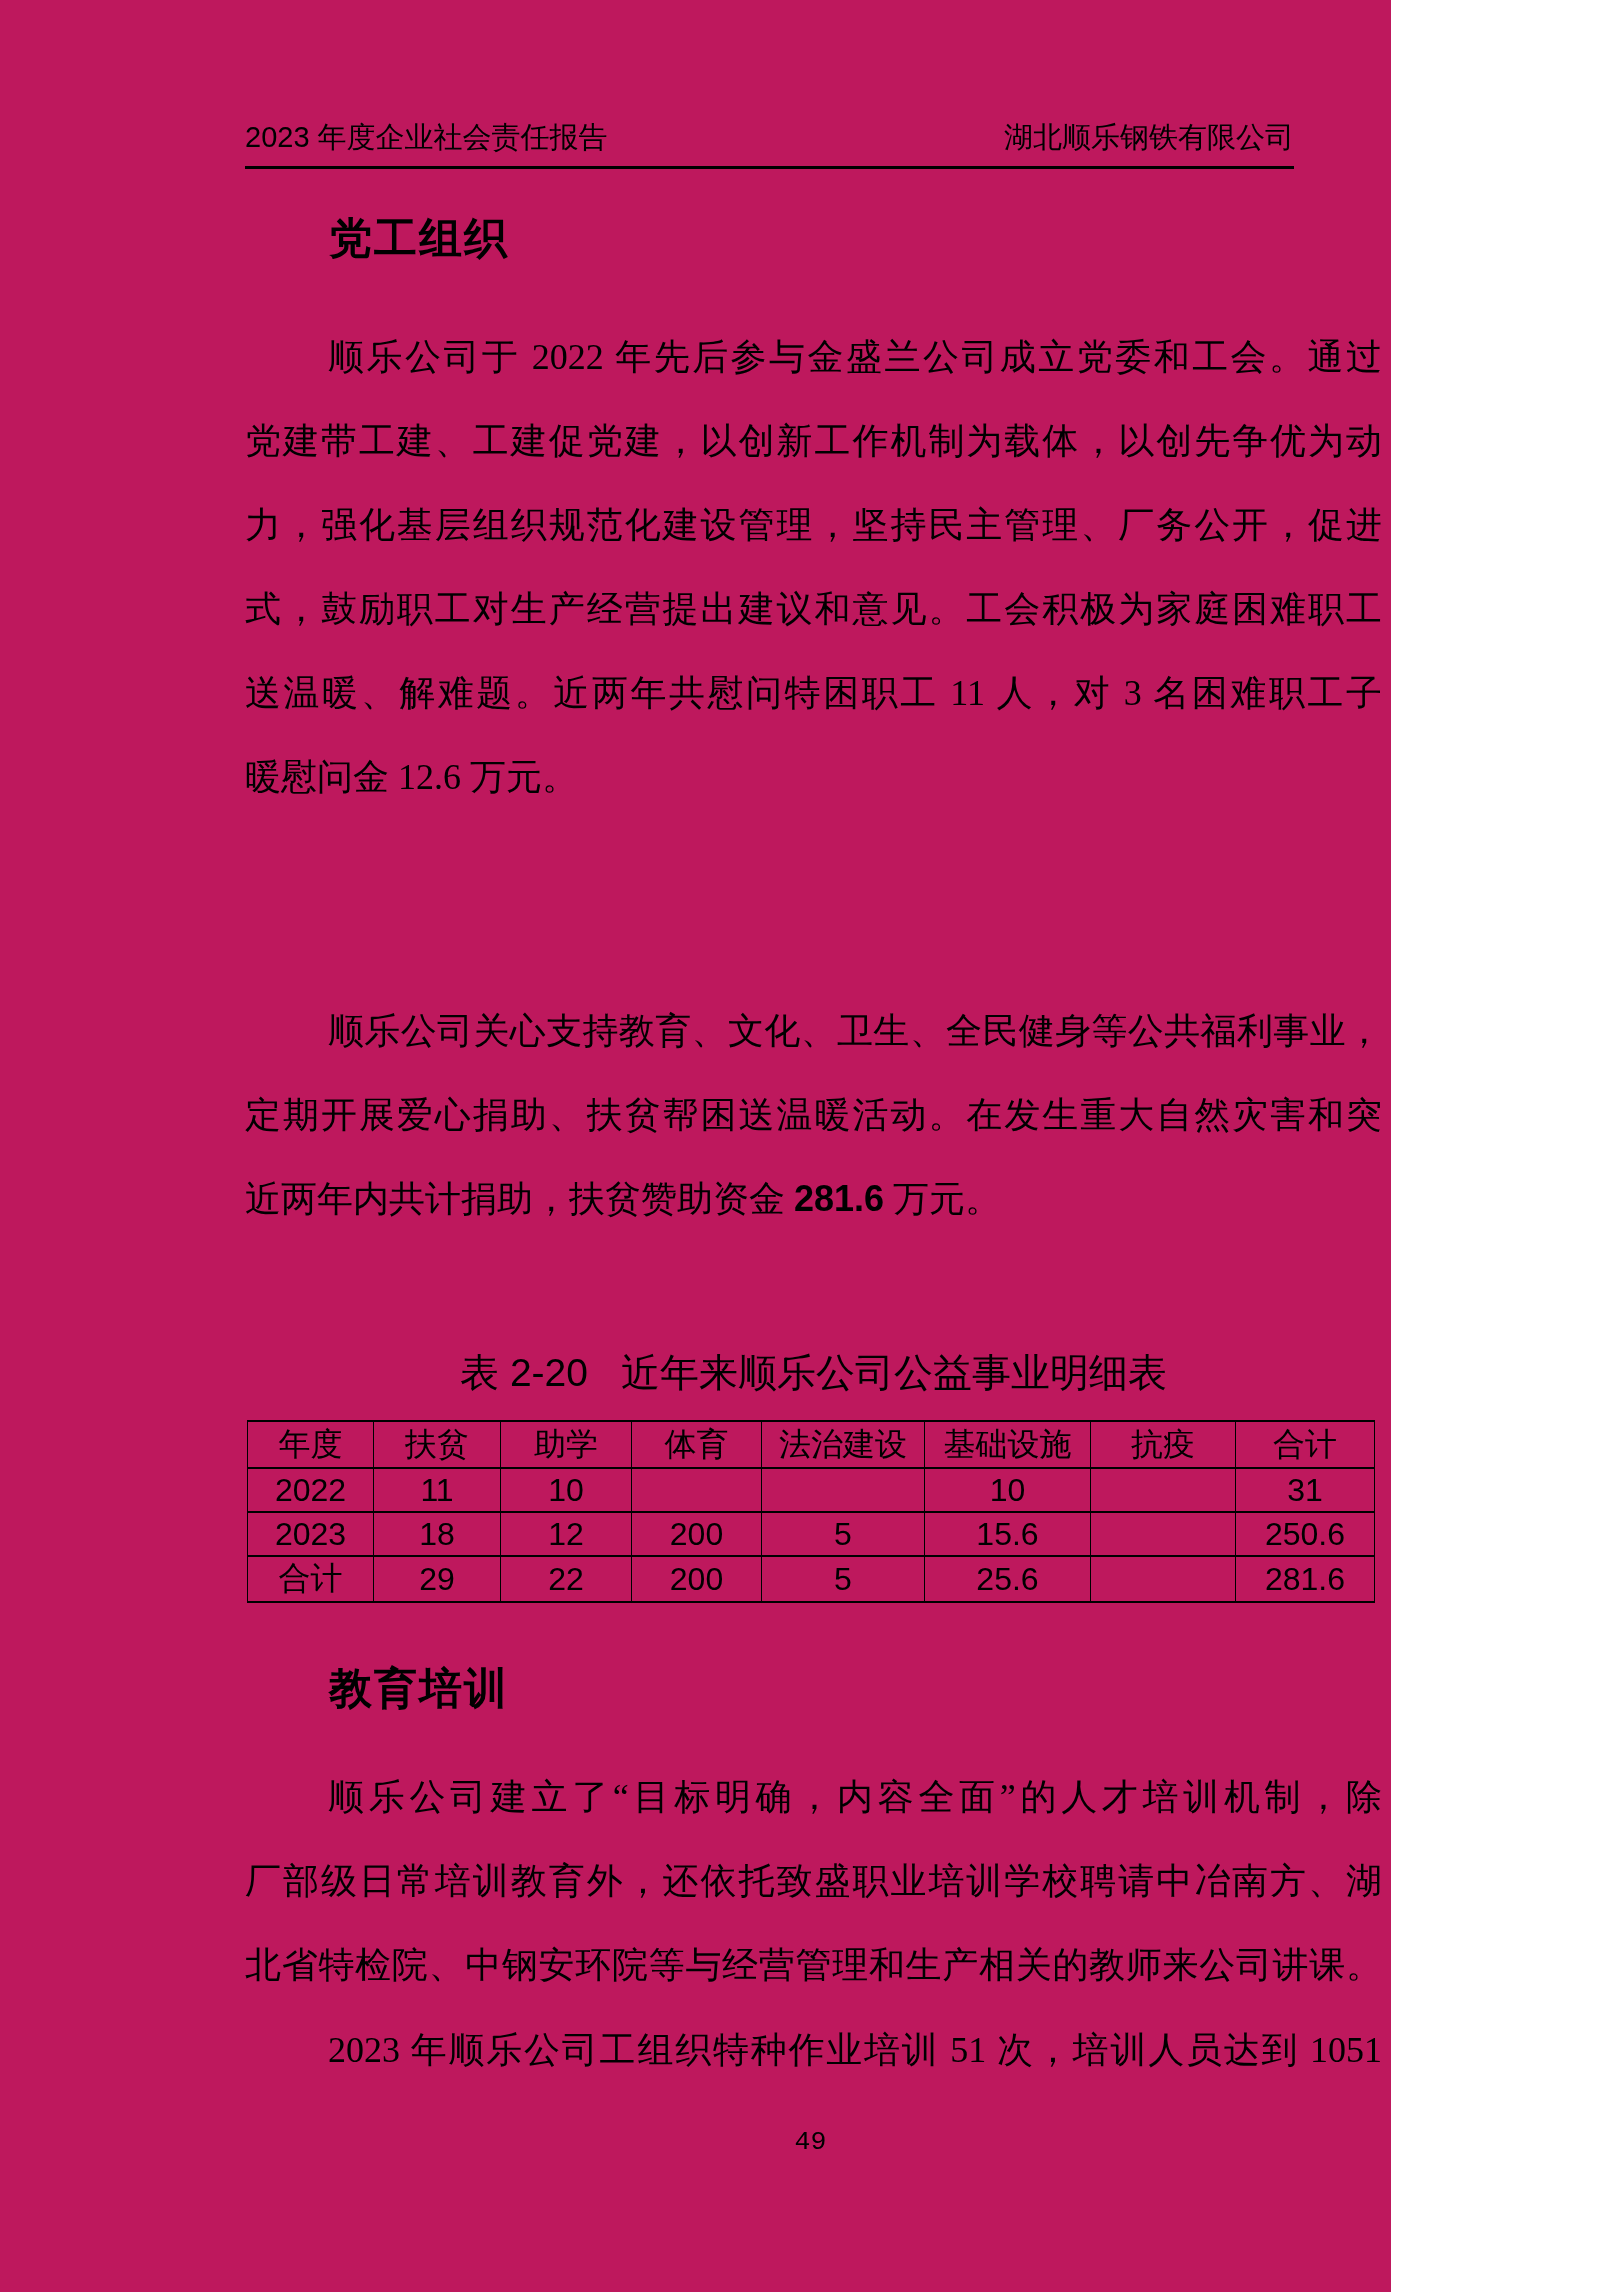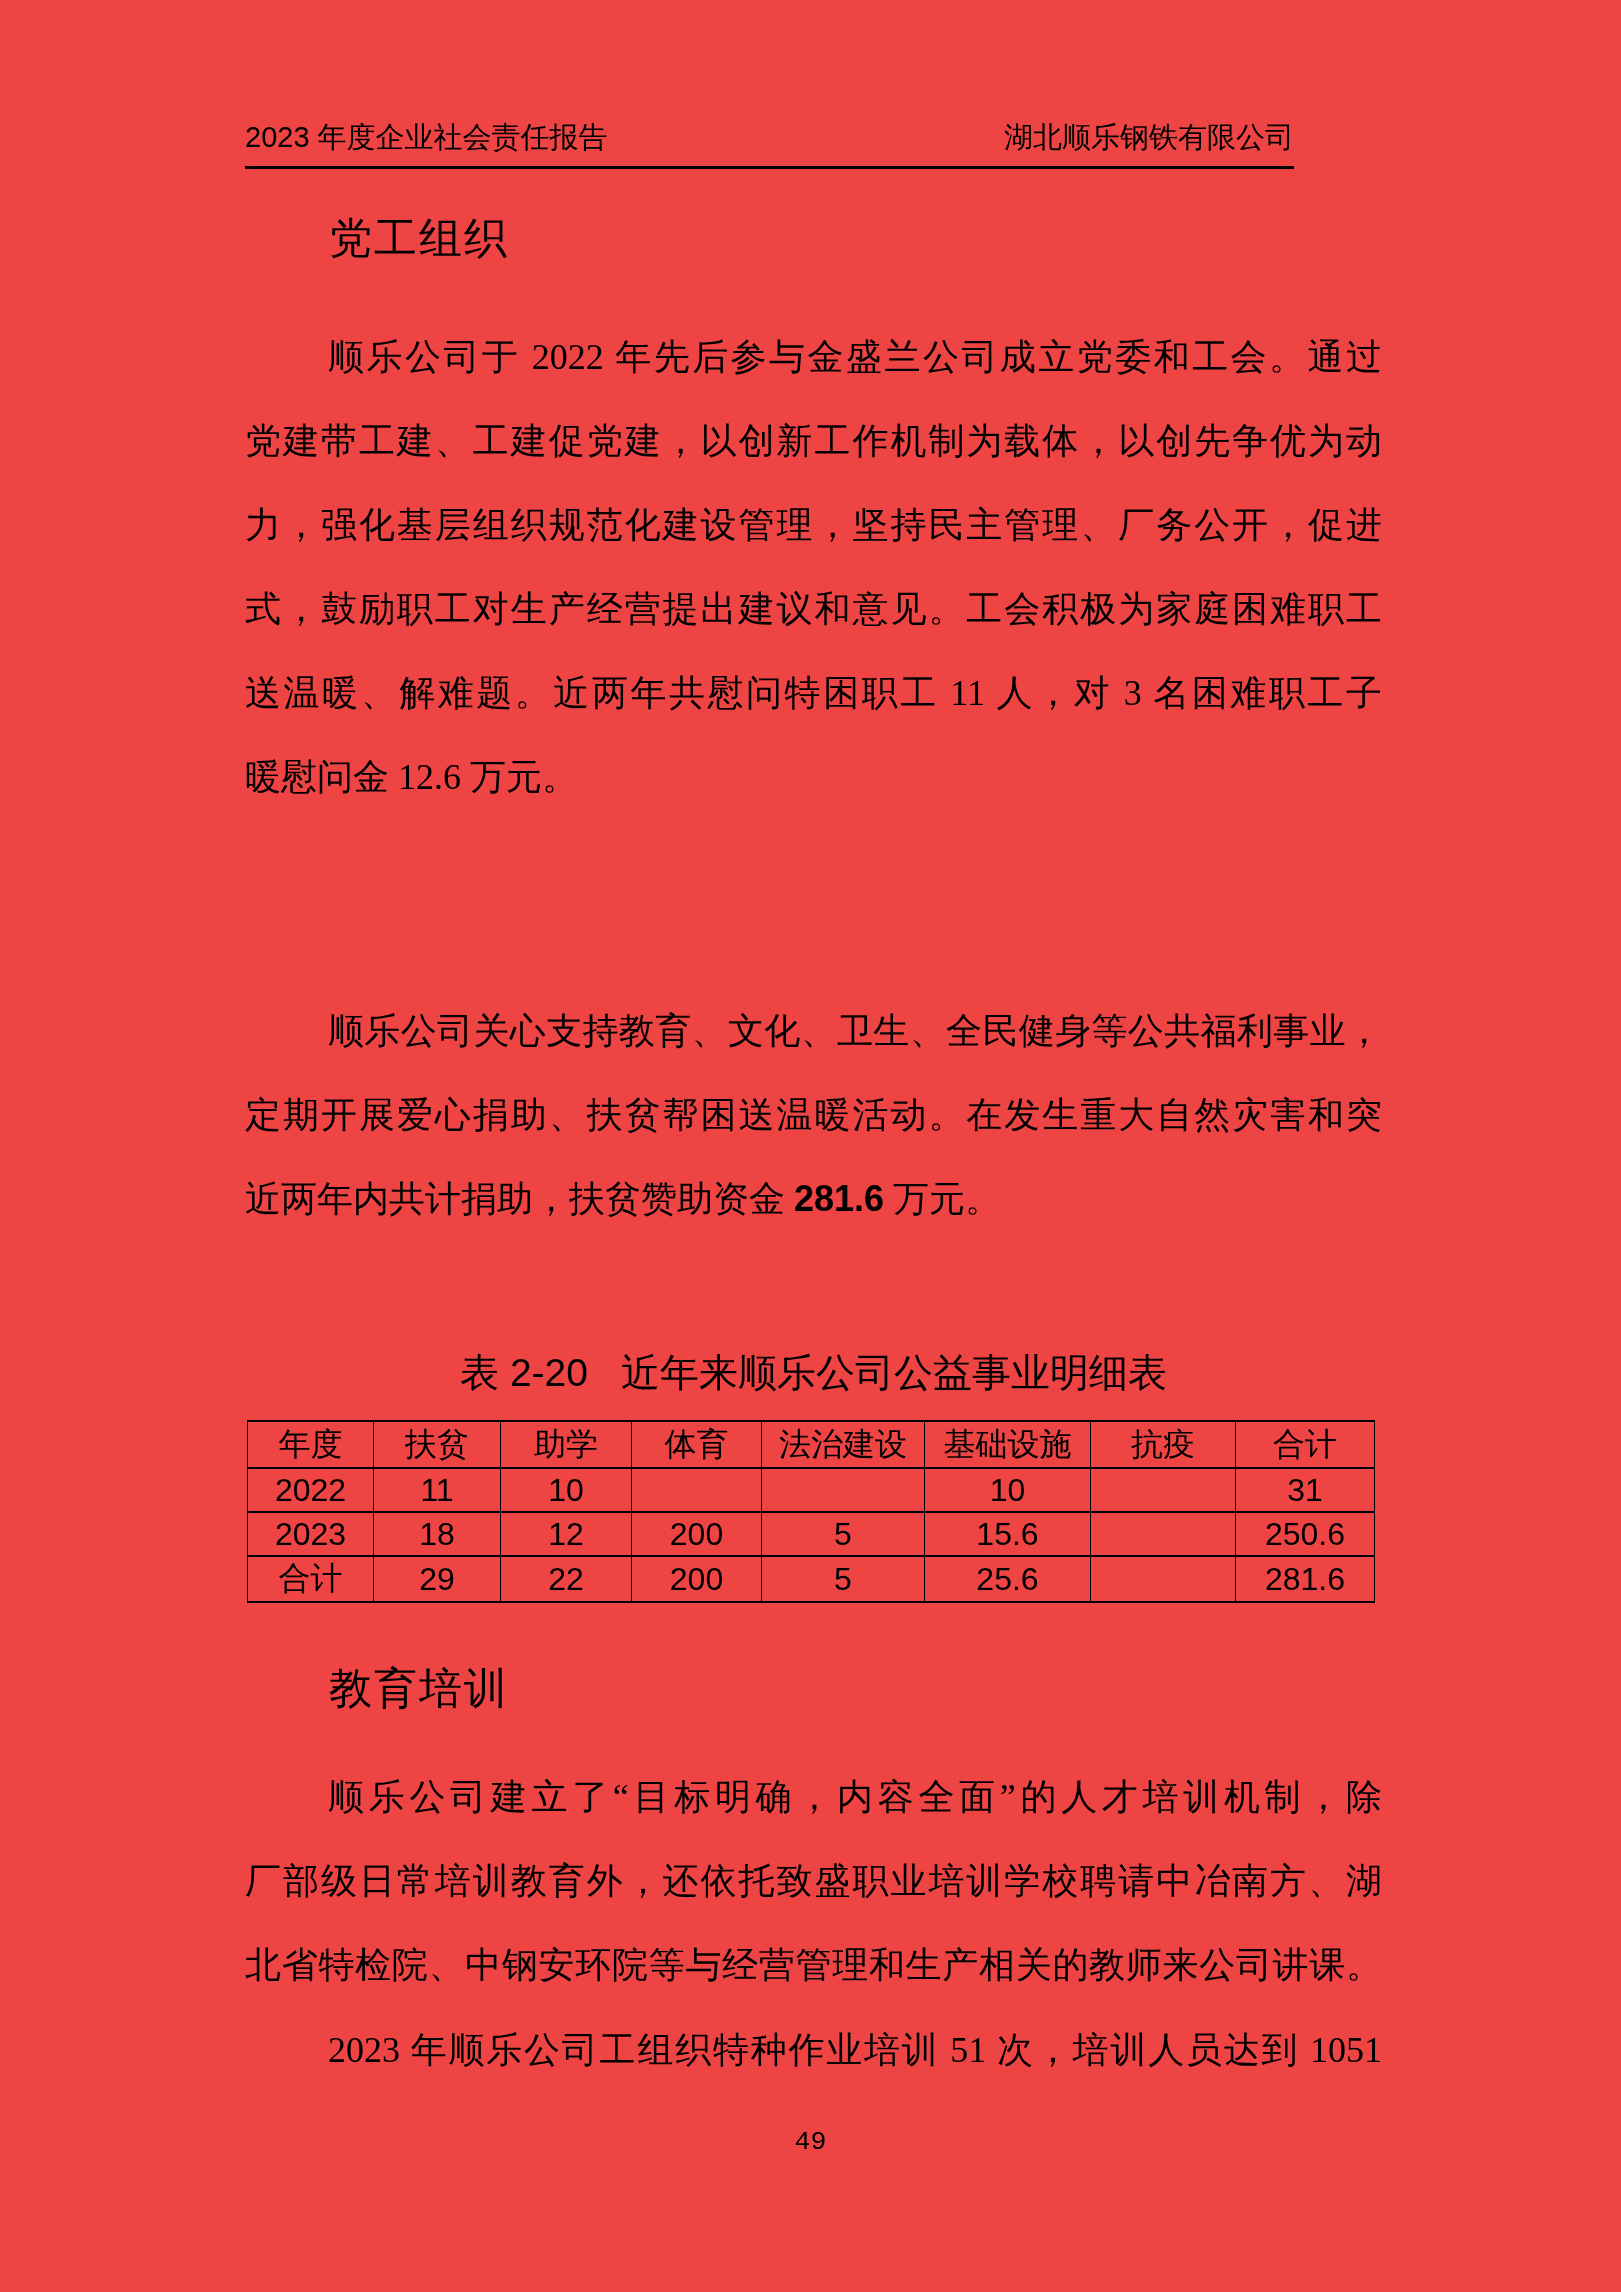--- a/index.html
+++ b/index.html
@@ -1,40 +1,40 @@
 <!DOCTYPE html>
 <html><head>
 <meta charset="utf-8">
 <style>
   html,body { margin:0; padding:0; background:#ffffff; }
   .page {
     position:relative;
-    width:1621px; height:2293px;
-    background:#ef4444;
+    width:1391px; height:2293px;
+    background:#be185d;
     color:#000000;
     font-family:"Liberation Serif", serif;
     overflow:hidden;
   }
   
   .header {
     position:absolute;
     left:245px; top:118px;
     width:1049px;
     display:flex; justify-content:space-between; align-items:flex-end;
     font-size:29px;
     font-family:"Liberation Sans", sans-serif;
     padding-bottom:7.8px;
     border-bottom:3.9px solid #000;
   }
   
   .sec-heading {
     position:absolute;
     left:329px;
     font-family:"Liberation Sans", sans-serif;
-    font-weight:normal;
+    font-weight:bold;
     font-size:43px;
     line-height:47px;
     letter-spacing:2px;
   }
   #heading-party    { top:215px; }
   #heading-training { top:1665px; }
   
   .para {
     position:absolute;
     left:245px; width:1137px;

